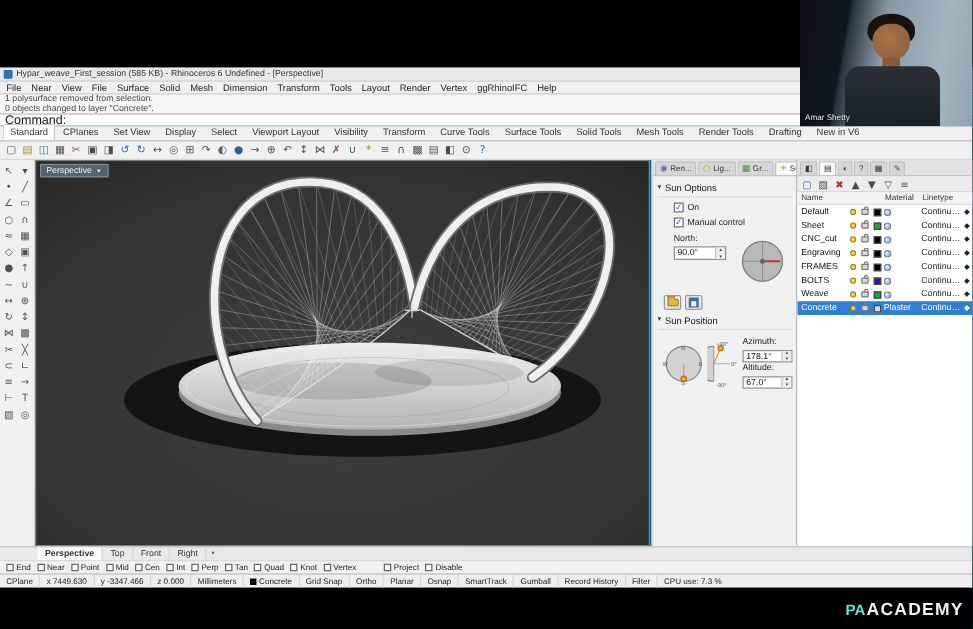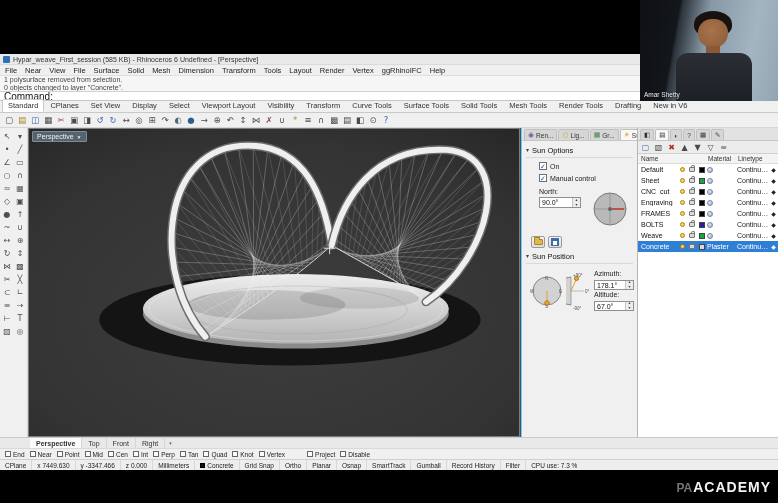--- a/index.html
+++ b/index.html
@@ -105,21 +105,21 @@
   #webcam{position:absolute;right:0;top:0;width:138px;height:101px;overflow:hidden;
     background:linear-gradient(100deg,#0e1013 0%,#13161a 26%,#2c333b 28%,#8799a6 46%,#a3b5c1 78%,#93a5b1 100%)}
   .hair{position:absolute;left:54px;top:11px;width:38px;height:26px;background:#171210;border-radius:50% 50% 42% 42%}
   .face{position:absolute;left:58px;top:19px;width:30px;height:29px;background:radial-gradient(circle at 45% 40%,#a8734c,#8a5a38);border-radius:46% 46% 50% 50%}
   .neck{position:absolute;left:66px;top:46px;width:14px;height:9px;background:#8a5a38}
   .torso{position:absolute;left:36px;top:53px;width:76px;height:48px;background:linear-gradient(#2b2f35,#1d2025);border-radius:12px 12px 0 0}
   .cam-name{position:absolute;left:4px;bottom:3px;font-size:6.5px;color:#f0f0f0;text-shadow:0 0 2px #000}
 
   
   #brand{position:absolute;right:7px;top:479px;display:flex;align-items:baseline;gap:1px}
-  .pa{font-weight:bold;font-size:12px;color:#737373}
+  .pa{font-weight:bold;font-size:12px;color:#5eead4}
   .academy{font-weight:bold;font-size:14px;color:#f2f2f2;letter-spacing:1px}
 </style>
 </head>
 <body>
 
 <div id="stage">
   <div id="app">
 
     <div class="titlebar">
       <span class="rhino-icon"></span>

